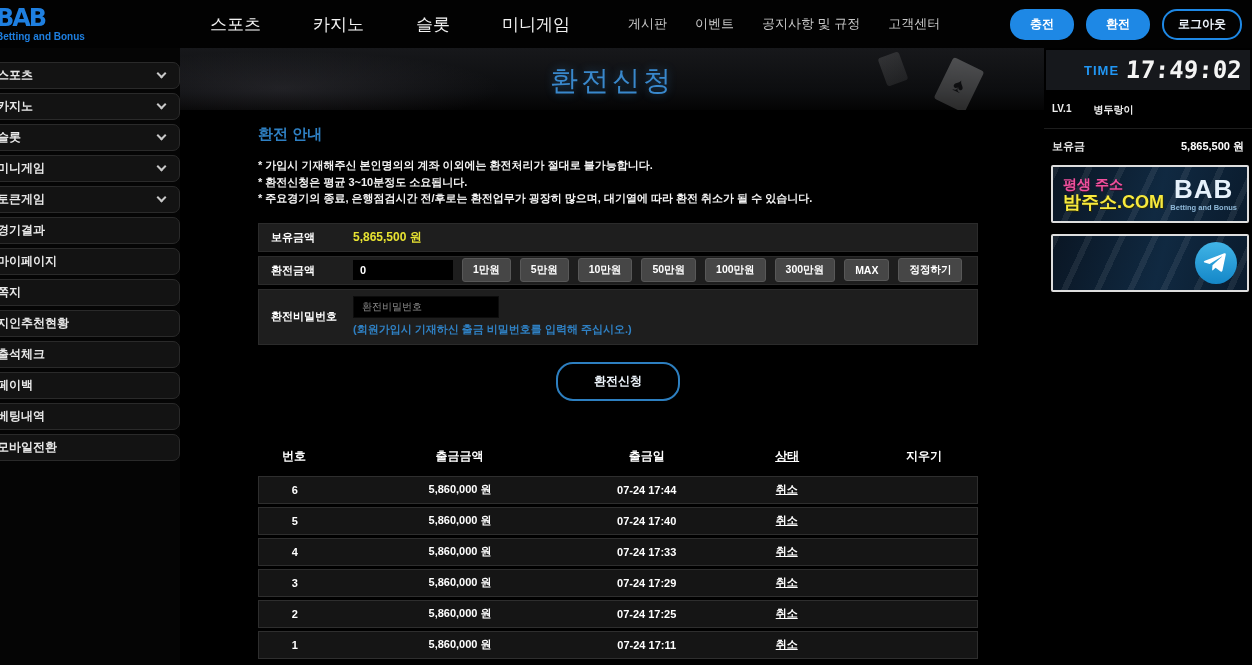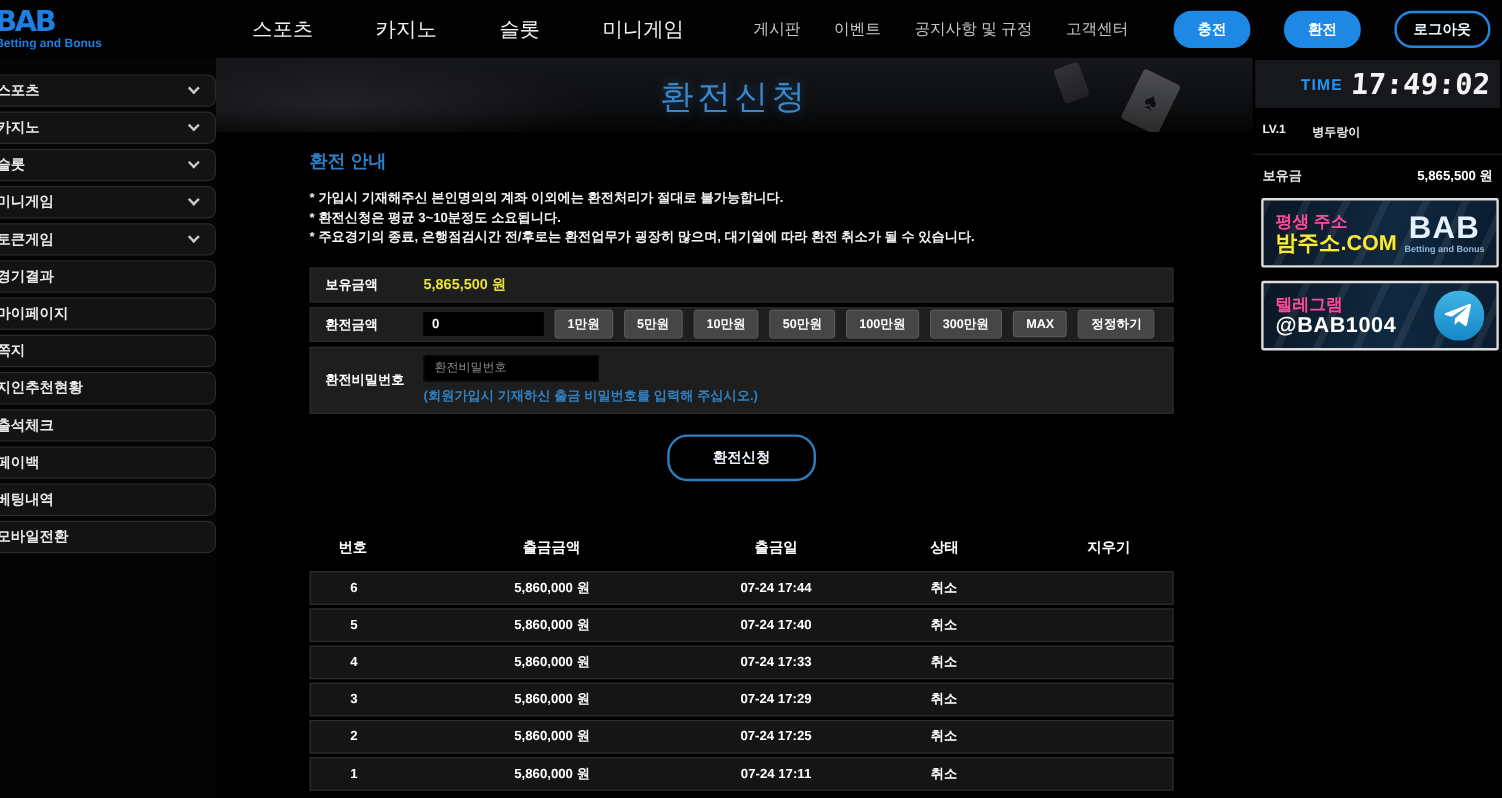--- a/index.html
+++ b/index.html
@@ -14,21 +14,21 @@
     background:#020202; display:flex; align-items:center; z-index:5; }
   .logo { margin-left:-4px; width:152px; display:flex; flex-direction:column;
     align-items:flex-start; line-height:1; }
   .logo-mark { color:#1e7fe0; font-weight:800; font-size:24px; letter-spacing:-2px;
     font-family:"DejaVu Sans", sans-serif; }
   .logo-tag { color:#1e7fe0; font-weight:700; font-size:10px; margin-top:2px; }
   .nav-main { display:flex; gap:52px; margin-left:62px; align-items:center; }
   .nav-main .nav-item { color:#f2f2f2; font-size:17px; font-weight:500; cursor:pointer; white-space:nowrap; }
   .nav-sub { display:flex; gap:28px; margin-left:58px; align-items:center; }
   .nav-sub .nav-item { color:#c9c9c9; font-size:13px; cursor:pointer; white-space:nowrap; }
-  .top-buttons { margin-left:auto; margin-right:10px; display:flex; gap:28px; align-items:center; }
+  .top-buttons { margin-left:auto; margin-right:10px; display:flex; gap:12px; align-items:center; }
   .btn-fill { background:#1e88e5; color:#fff; border:none; border-radius:15px;
     padding:7px 20px; font-size:12px; font-weight:bold; cursor:pointer; }
   .btn-outline { background:transparent; color:#eef5fd; border:2px solid #1e88e5;
     border-radius:15px; padding:5px 14px; font-size:12px; font-weight:bold; cursor:pointer; }
 
   
   .sidebar { position:absolute; top:48px; left:0; width:180px; bottom:0;
     background:#050505; padding-top:14px; }
   .side-item { height:27px; margin:0 0 4px -8px; background:#131313;
     border:1px solid #2a2a2a; border-radius:7px; display:flex; align-items:center;
@@ -76,21 +76,21 @@
   .submit-btn { background:transparent; border:2px solid #2d7fc0; color:#eef5fc;
     border-radius:17px; padding:9px 36px; font-size:12px; font-weight:bold; cursor:pointer; }
 
   
   .table { margin-top:42px; }
   .thead { display:flex; height:28px; align-items:center; color:#fff;
     font-weight:bold; font-size:12px; margin-bottom:5px; }
   .trow { display:flex; height:28px; align-items:center; background:#151515;
     border:1px solid #2e2e2e; margin-bottom:3px; color:#fff; font-size:11px; font-weight:bold; }
   .c1 { width:10%; text-align:center; } .c2 { width:36%; text-align:center; }
-  .c3 { width:16%; text-align:center; } .c4 { width:23%; text-align:center; }
+  .c3 { width:16%; text-align:center; } .c4 { width:23%; text-align:center;text-decoration:underline; }
   .c5 { width:15%; text-align:center; }
 
   
   .rightbar { position:absolute; left:1044px; top:48px; width:208px; bottom:16px; background:#000; }
   .clock { height:40px; margin:2px 2px 0 2px; background:#16181c;
     display:flex; align-items:center; padding:0 8px 0 38px; }
   .clock-label { color:#2196f3; font-weight:800; font-size:13px; letter-spacing:1px; }
   .clock-digits { margin-left:auto; font-family:"DejaVu Sans Mono", monospace;
     font-size:24px; font-weight:bold; color:#f4f4f4; letter-spacing:0; transform:skewX(-4deg); }
   .lv-row { display:flex; gap:22px; padding:13px 8px 11px 8px;
@@ -311,24 +311,20 @@
       <span class="ad-pink">평생 주소</span>
       <span class="ad-yellow">밤주소.COM</span>
     </div>
     <div class="ad-right">
       <span class="ad-brand">BAB</span>
       <span class="ad-brand-sub">Betting and Bonus</span>
     </div>
   </div>
 
   <div class="ad">
-    <div class="ad-left">
-      <span class="ad-pink">텔레그램</span>
-      <span class="ad-white">@BAB1004</span>
-    </div>
     <div class="ad-right">
       <svg class="tg-icon" viewBox="0 0 24 24">
         <defs>
           <linearGradient id="tg" x1="0" y1="0" x2="0" y2="1">
             <stop offset="0" stop-color="#41b4e6"></stop>
               <stop offset="1" stop-color="#1487c8"></stop>
           </linearGradient>
         </defs>
         <circle cx="12" cy="12" r="12" fill="url(#tg)"></circle>
         <path fill="#fff" d="M17.6 7.2l-1.9 9.1c-.14.64-.52.8-1.05.5l-2.9-2.14-1.4 1.35c-.15.15-.28.28-.58.28l.21-2.95 5.37-4.85c.23-.2-.05-.32-.36-.11l-6.64 4.18-2.86-.9c-.62-.2-.63-.62.13-.92l11.1-4.28c.52-.19.98.12.88.83z"></path>

